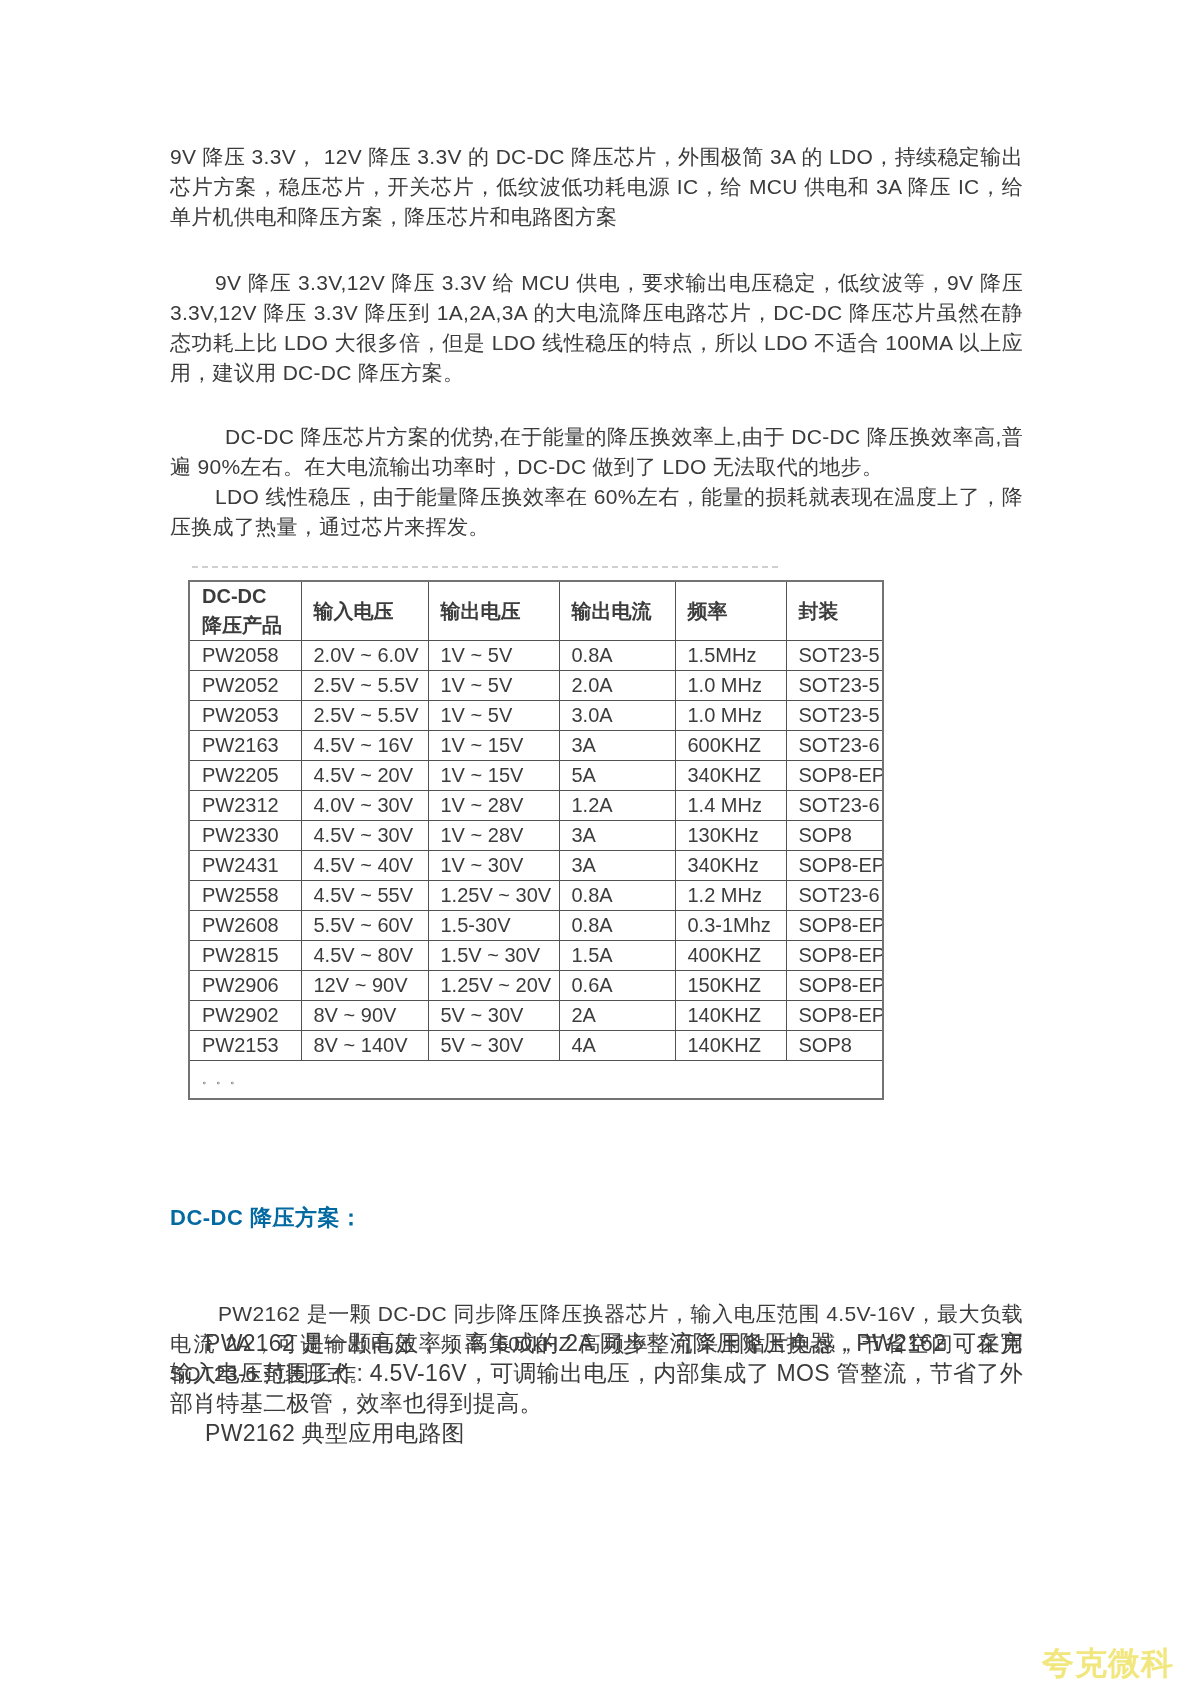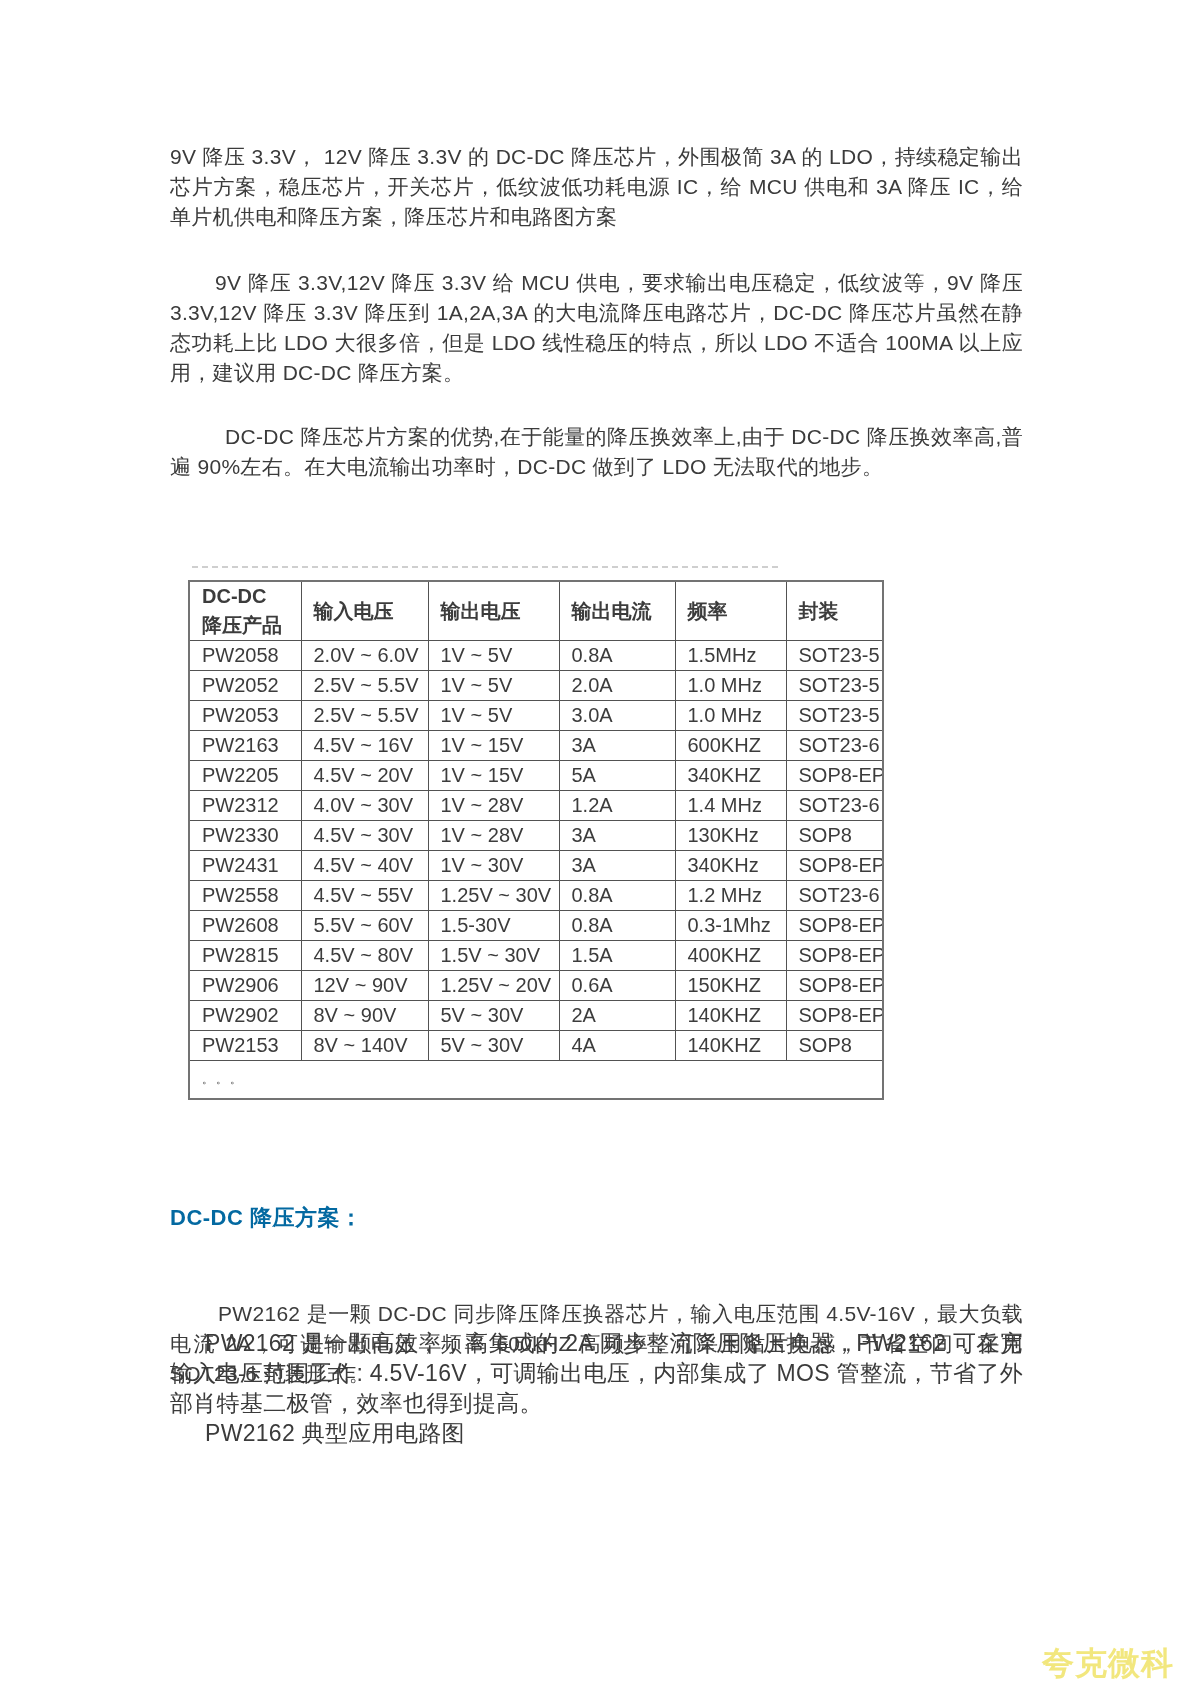--- a/index.html
+++ b/index.html
@@ -71,20 +71,21 @@
 <body>
 
 <div class="page">
 
   <div class="para p-intro">9V 降压 3.3V， 12V 降压 3.3V 的 DC-DC 降压芯片，外围极简 3A 的 LDO，持续稳定输出芯片方案，稳压芯片，开关芯片，低纹波低功耗电源 IC，给 MCU 供电和 3A 降压 IC，给单片机供电和降压方案，降压芯片和电路图方案</div>
 
   <div class="para p-requirement">9V 降压 3.3V,12V 降压 3.3V 给 MCU 供电，要求输出电压稳定，低纹波等，9V 降压 3.3V,12V 降压 3.3V 降压到 1A,2A,3A 的大电流降压电路芯片，DC-DC 降压芯片虽然在静态功耗上比 LDO 大很多倍，但是 LDO 线性稳压的特点，所以 LDO 不适合 100MA 以上应用，建议用 DC-DC 降压方案。</div>
 
   <div class="para p-advantage">DC-DC 降压芯片方案的优势,在于能量的降压换效率上,由于 DC-DC 降压换效率高,普遍 90%左右。在大电流输出功率时，DC-DC 做到了 LDO 无法取代的地步。</div>
 
+  <div class="para p-ldo">LDO 线性稳压，由于能量降压换效率在 60%左右，能量的损耗就表现在温度上了，降压换成了热量，通过芯片来挥发。</div>
 
   <div class="clipped-artifact"></div>
 
   <table class="spec">
     <colgroup>
       <col style="width:112px">
         <col style="width:127px">
         <col style="width:131px">
       <col style="width:116px">
         <col style="width:111px">

